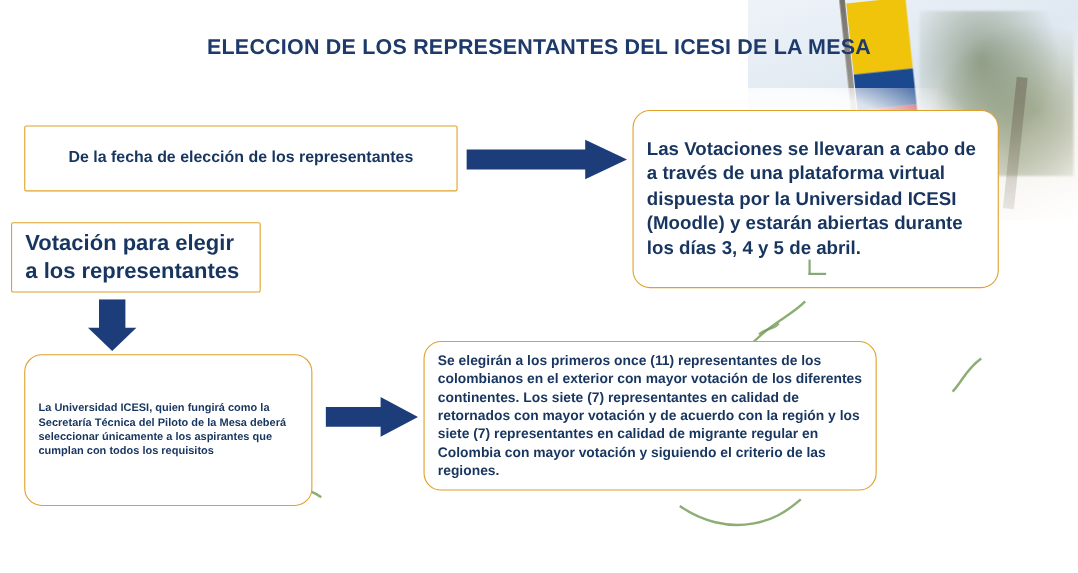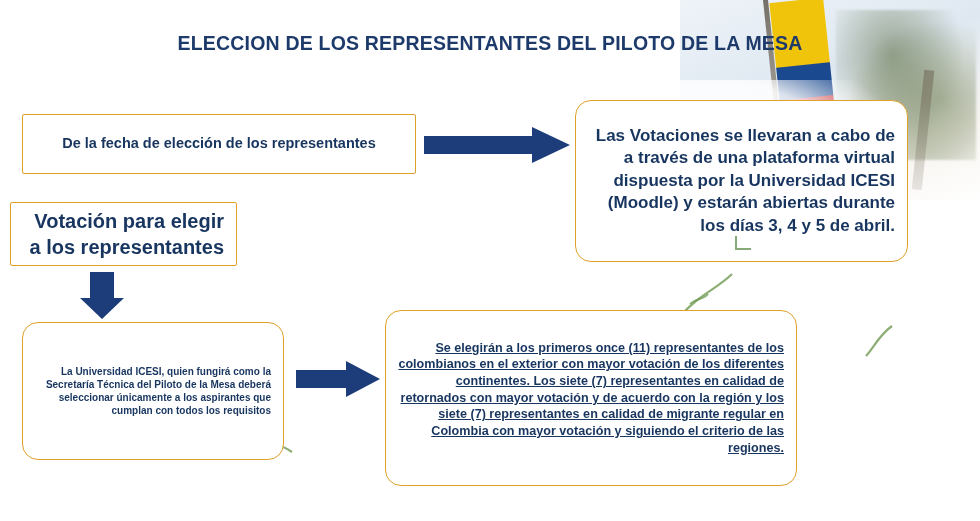--- a/index.html
+++ b/index.html
@@ -109,21 +109,21 @@
 
   
   .box {
     position: absolute;
     box-sizing: border-box;
     background: #ffffff;
     border: 1.4px solid #e0a12a;
     display: flex;
     align-items: center;
     justify-content: center;
-    text-align: right;
+    text-align: left;
     color: #17355f;
   }
   .box.square { border-radius: 2px; }
   .box.rounded { border-radius: 16px; }
   .box .txt {
     display: block;
     padding: 6px 12px;
     line-height: 1.32;
   }
 
@@ -137,22 +137,22 @@
   }
   #box-votaciones-info {
     left: 575px; top: 100px; width: 333px; height: 162px;
     font-size: 17px; font-weight: bold;
   }
   #box-universidad {
     left: 22px; top: 322px; width: 262px; height: 138px;
     font-size: 10px; font-weight: bold;
   }
   #box-elegidos {
-    left: 385px; top: 310px; width: 412px; height: 176px;
-    font-size: 12.6px; font-weight: bold; text-decoration: underline;
+    left: 385px; top: 310px; width: 412px; height: 136px;
+    font-size: 12.6px; font-weight: bold;
   }
 
   
   .arrow {
     position: absolute;
     pointer-events: none;
   }
 
   
   .bracket-mark {
@@ -192,21 +192,21 @@
     <path d="M4 34 C 12 26, 16 14, 30 4" stroke="#6f9a52" stroke-width="2.2" fill="none" opacity="0.8"></path>
   </svg>
   <svg class="doodle" style="left:208px; top:400px;" width="90" height="60">
     <path d="M4 10 C 22 24, 36 34, 56 40 C 66 43, 76 46, 84 52" stroke="#6f9a52" stroke-width="2.2" fill="none" opacity="0.8"></path>
     <path d="M48 36 C 56 32, 62 26, 66 20" stroke="#6f9a52" stroke-width="2" fill="none" opacity="0.7"></path>
   </svg>
   <svg class="doodle" style="left:614px; top:440px;" width="120" height="50">
     <path d="M4 20 C 24 34, 48 40, 70 36 C 88 33, 100 26, 114 14" stroke="#6f9a52" stroke-width="2.2" fill="none" opacity="0.8"></path>
   </svg>
 
-  <div class="title">ELECCION DE LOS REPRESENTANTES DEL PILOTO DE LA MESA</div>
+  <div class="title">ELECCION DE LOS REPRESENTANTES DEL ICESI DE LA MESA</div>
 
   <div class="box square" id="box-fecha">
     <span class="txt">De la fecha de elección de los representantes</span>
   </div>
 
   <div class="box square" id="box-votacion">
     <span class="txt">Votación para elegir a los representantes</span>
   </div>
 
   <div class="box rounded" id="box-votaciones-info">

